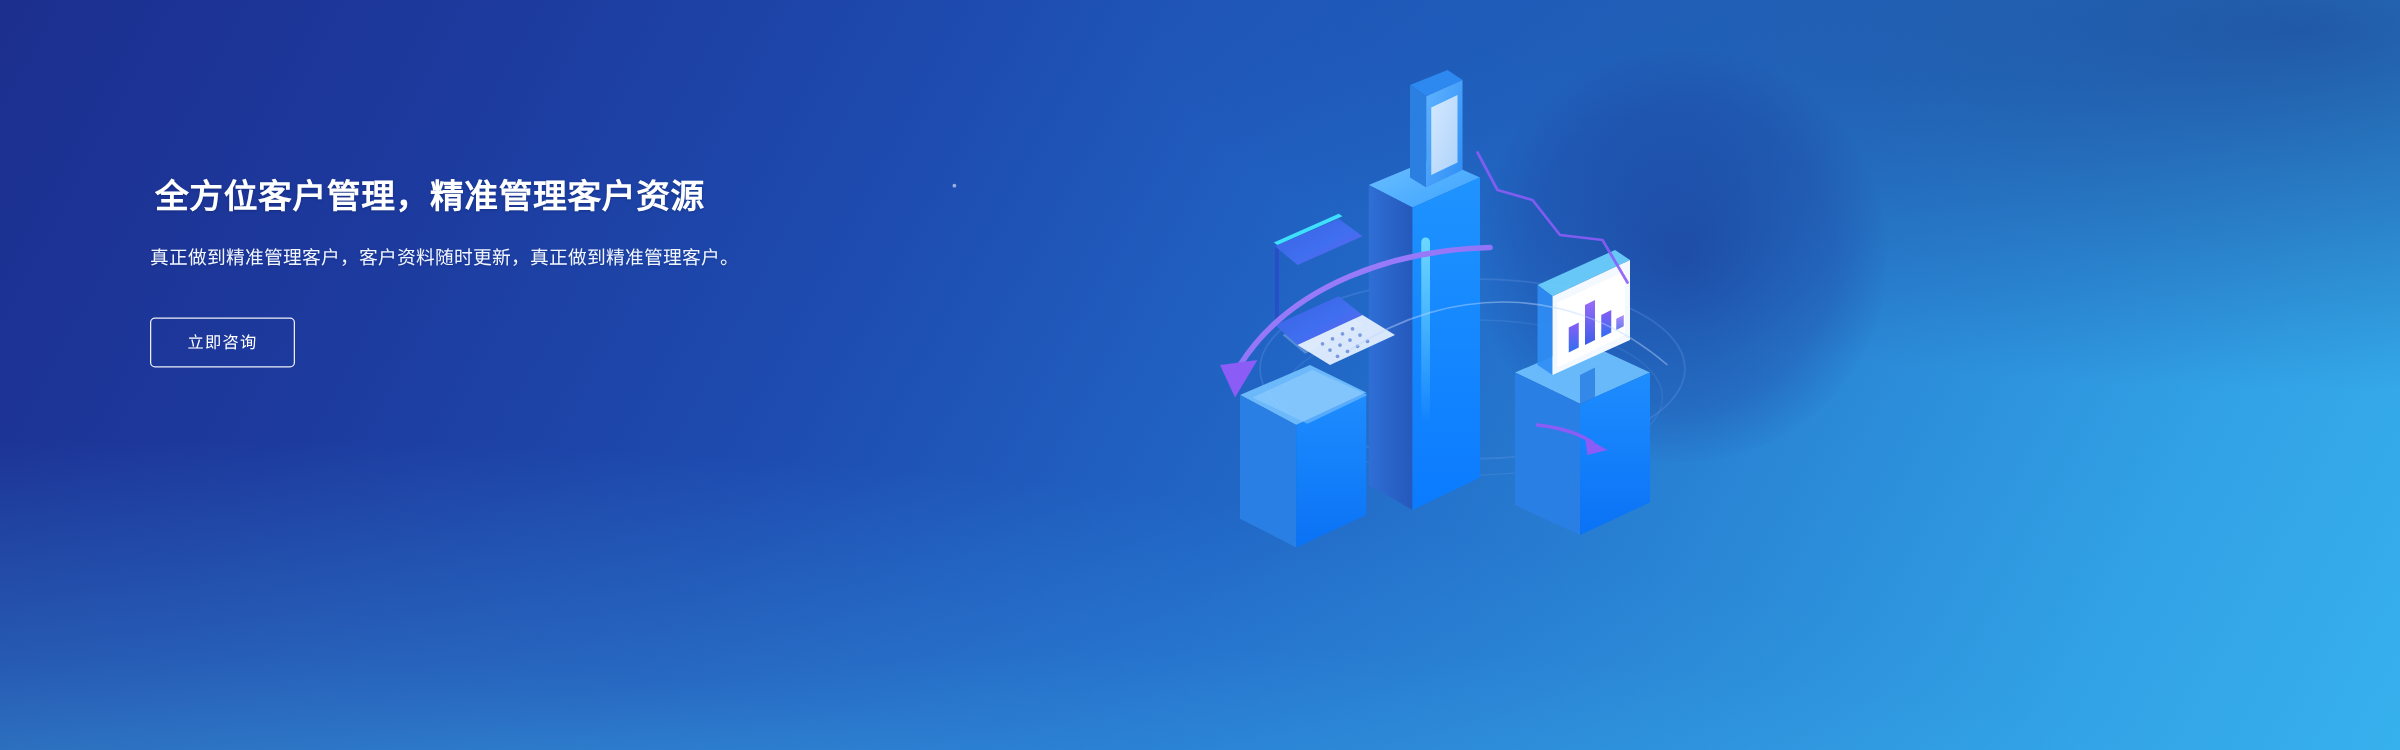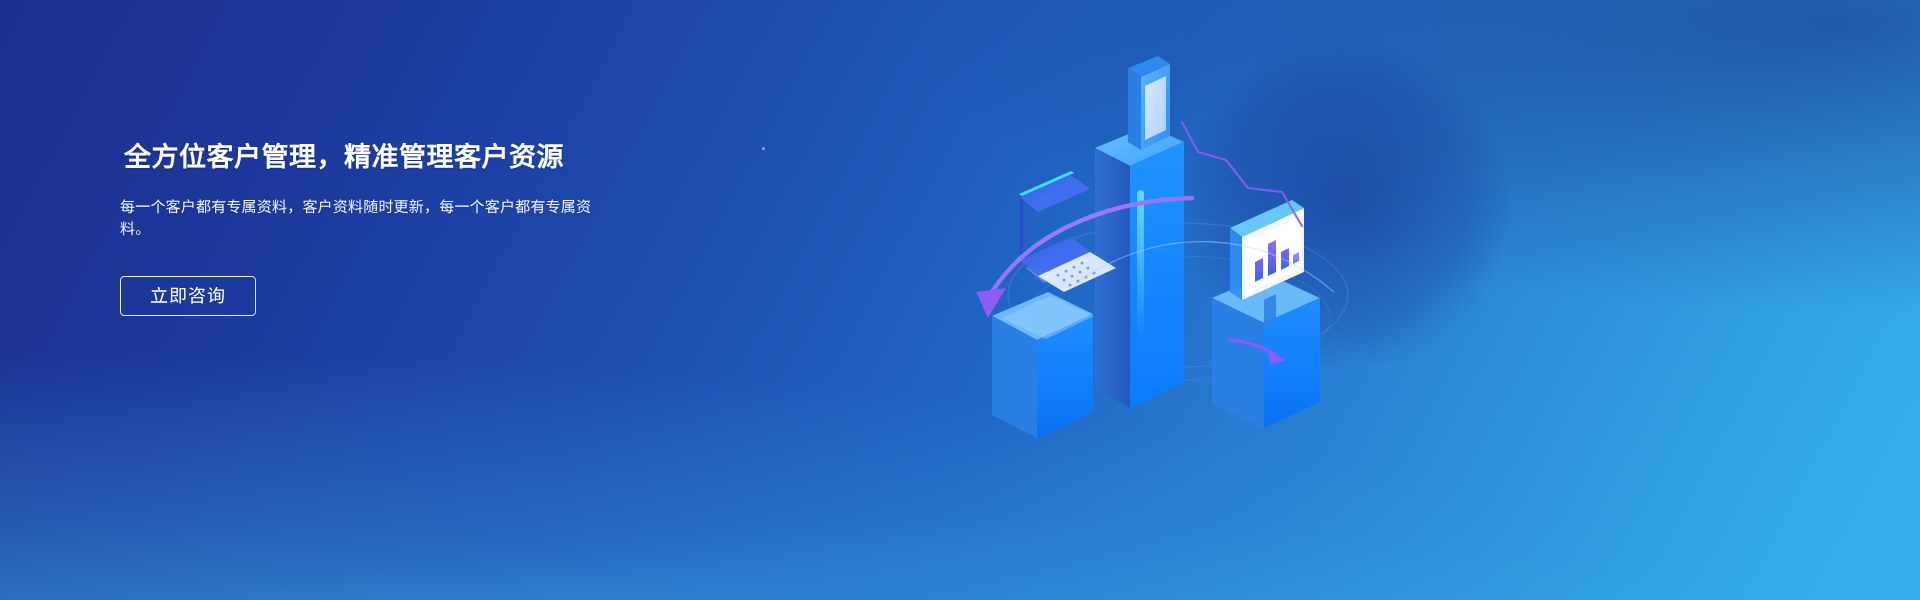--- a/index.html
+++ b/index.html
@@ -46,21 +46,21 @@
     font-weight:700;letter-spacing:.5px;
     text-shadow:0 1px 2px rgba(10,28,90,.35);
   }
   .subcopy{
     margin:22px 0 0 0;color:#f2f7ff;font-size:15px;line-height:22px;
     font-weight:400;max-width:480px;letter-spacing:.2px;
     text-shadow:0 1px 2px rgba(10,28,90,.22);
   }
   .cta{
     display:inline-block;margin-top:36px;
-    padding:11px 29px;color:#ffffff;font-size:18px;line-height:16px;
+    padding:11px 29px;color:#ffffff;font-size:13px;line-height:16px;
     background:transparent;border:1px solid rgba(255,255,255,.92);
     border-radius:4px;cursor:pointer;letter-spacing:1px;
     font-family:inherit;
   }
 
   
   .art{position:absolute;left:930px;top:30px;width:480px;height:450px;z-index:5;}
   .art svg{display:block;width:480px;height:450px;overflow:visible;}
 
   
@@ -71,21 +71,21 @@
 </style>
 </head>
 <body>
 
 <div class="banner">
 
   <div class="sparkle"></div>
 
   <div class="copy">
     <h1 class="headline">全方位客户管理，精准管理客户资源</h1>
-    <p class="subcopy">每一个客户都有专属资料，客户资料随时更新，每一个客户都有专属资料。</p>
+    <p class="subcopy">真正做到精准管理客户，客户资料随时更新，真正做到精准管理客户。</p>
     <button class="cta">立即咨询</button>
   </div>
 
   <div class="art">
     <svg viewBox="0 0 480 450" xmlns="http://www.w3.org/2000/svg" aria-hidden="true">
       <defs>
         <linearGradient id="gPillarFrontTall" x1="0" y1="0" x2="0" y2="1">
           <stop offset="0%" stop-color="#1f93ff"></stop>
           <stop offset="100%" stop-color="#0b7bff"></stop>
         </linearGradient>

